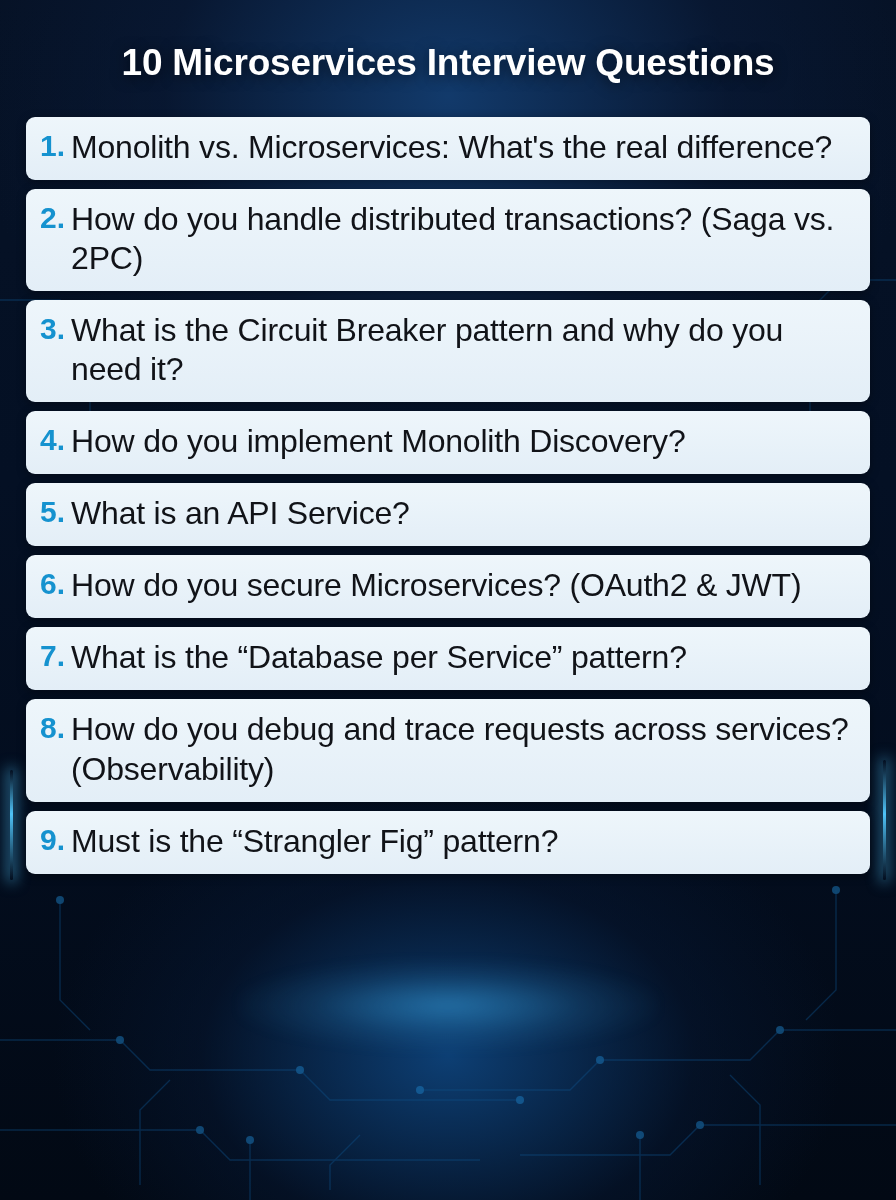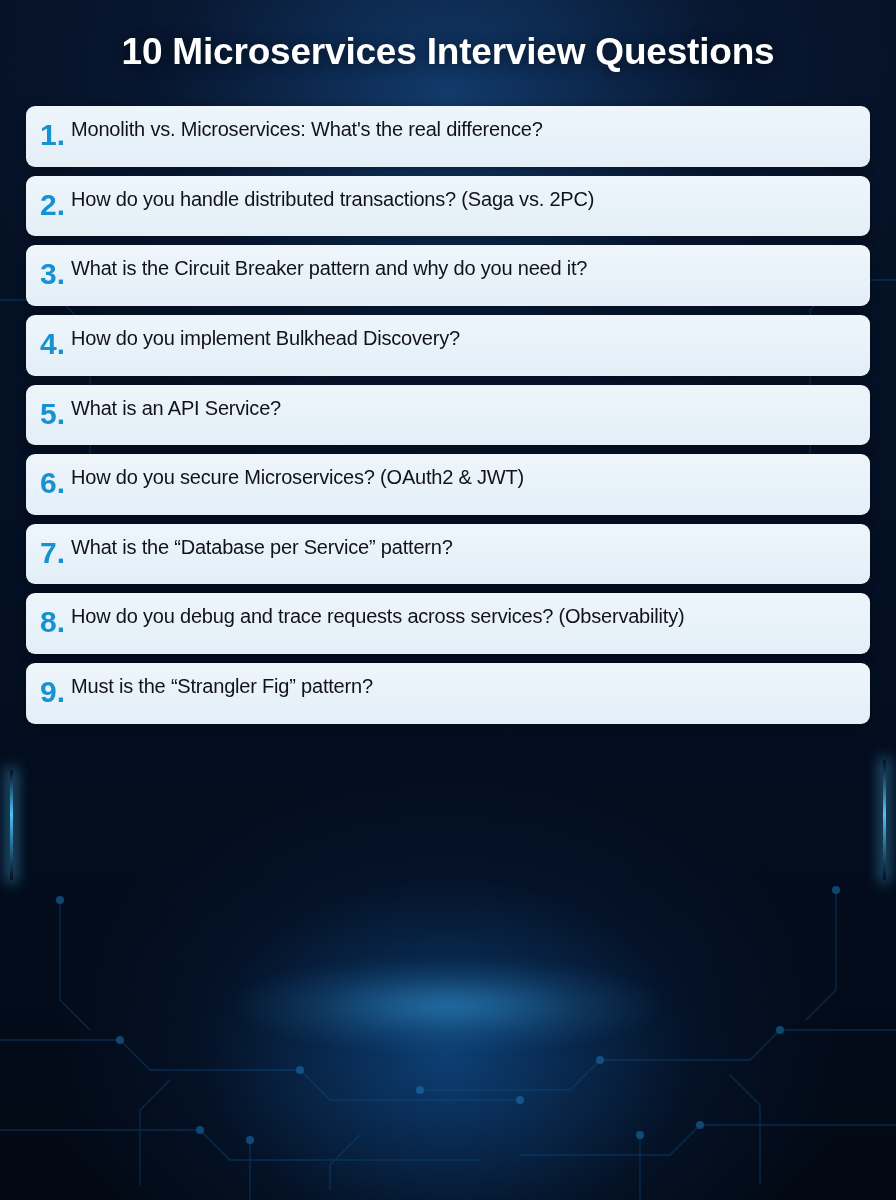--- a/index.html
+++ b/index.html
@@ -68,21 +68,21 @@
   
   .title {
     position: relative;
     z-index: 3;
     text-align: center;
     color: #ffffff;
     font-size: 37px;
     font-weight: bold;
     line-height: 1.33;
     letter-spacing: -0.2px;
-    padding: 27px 28px 0 28px;
+    padding: 38px 28px 0 28px;
     text-shadow: 0 2px 14px rgba(0,0,0,0.55);
   }
   .title .line {
     display: block;
     white-space: nowrap;
   }
 
   
   .list {
     position: relative;
@@ -107,21 +107,21 @@
     font-size: 30px;
     font-weight: bold;
     line-height: 1.22;
     flex: 0 0 auto;
     margin-right: 6px;
     text-align: right;
   }
 
   .qtext {
     color: #111318;
-    font-size: 20px;
+    font-size: 32px;
     line-height: 1.22;
     flex: 1 1 auto;
     letter-spacing: -0.2px;
   }
 </style>
 </head>
 <body>
 
 <div id="poster">
 
@@ -179,21 +179,21 @@
       <span class="qtext">How do you handle distributed transactions? (Saga vs. 2PC)</span>
     </div>
 
     <div class="item">
       <span class="num">3.</span>
       <span class="qtext">What is the Circuit Breaker pattern and why do you need it?</span>
     </div>
 
     <div class="item">
       <span class="num">4.</span>
-      <span class="qtext">How do you implement Bulkhead Discovery?</span>
+      <span class="qtext">How do you implement Monolith Discovery?</span>
     </div>
 
     <div class="item">
       <span class="num">5.</span>
       <span class="qtext">What is an API Service?</span>
     </div>
 
     <div class="item">
       <span class="num">6.</span>
       <span class="qtext">How do you secure Microservices? (OAuth2 &amp; JWT)</span>

